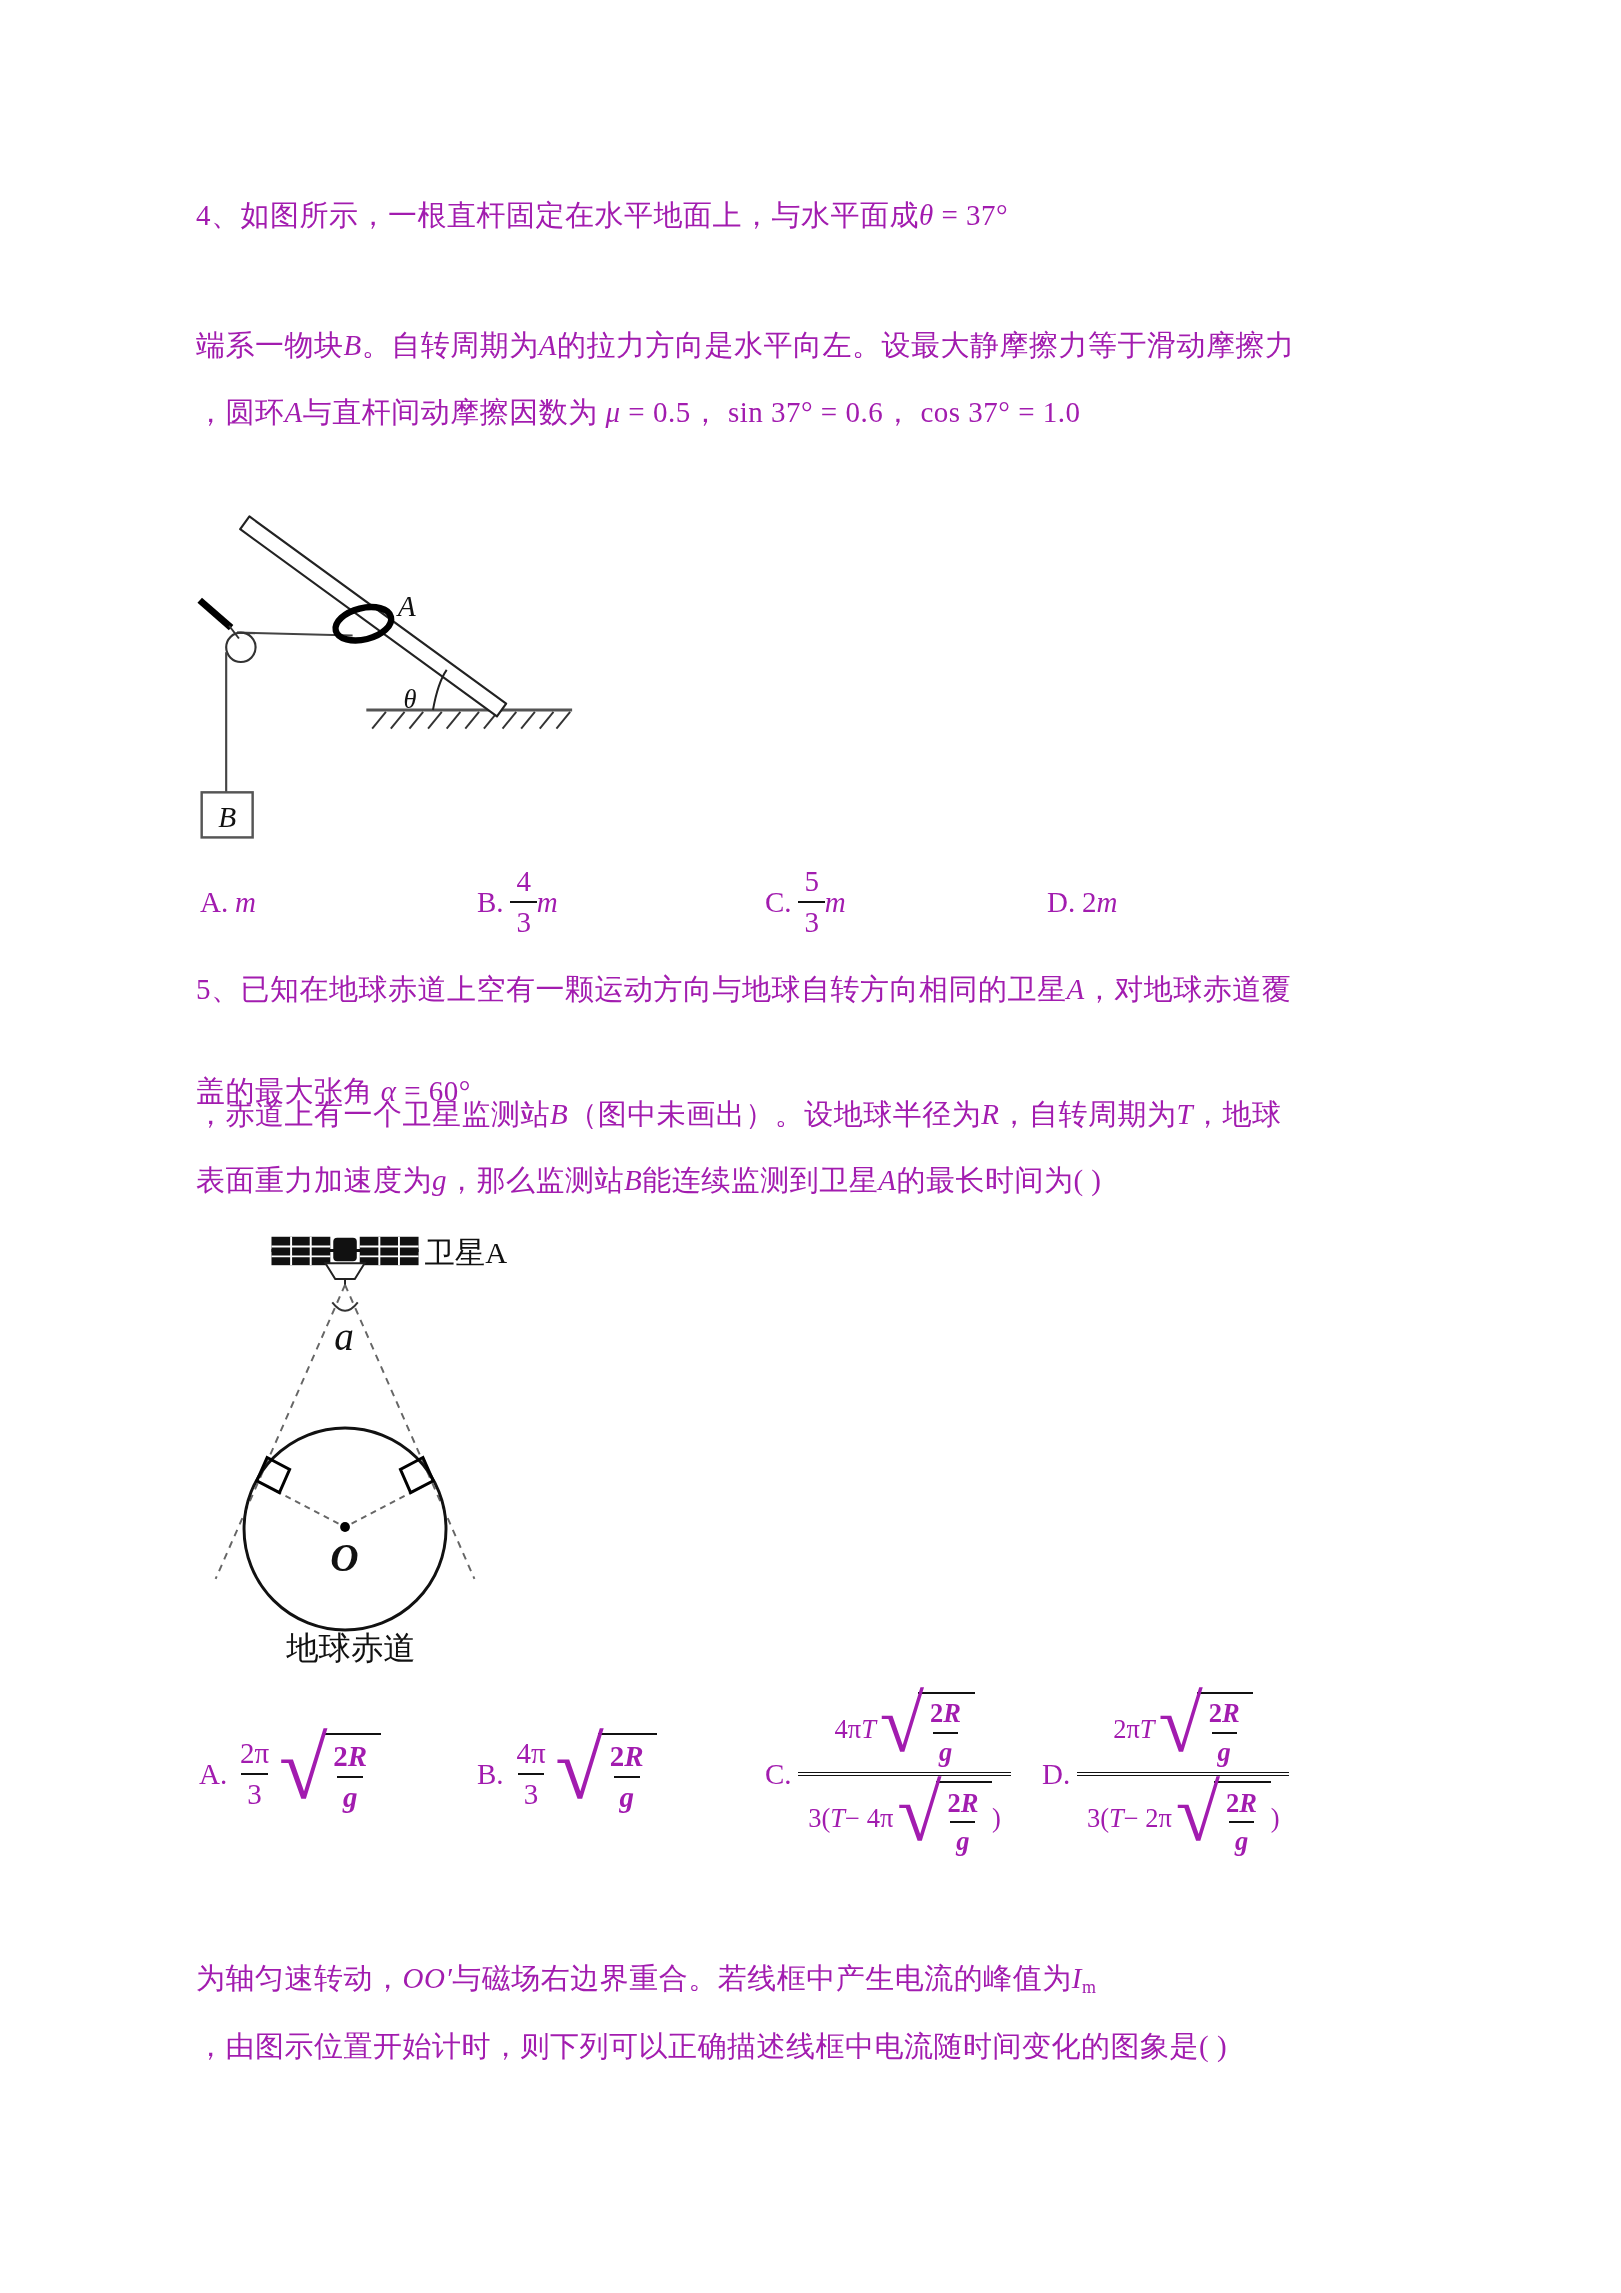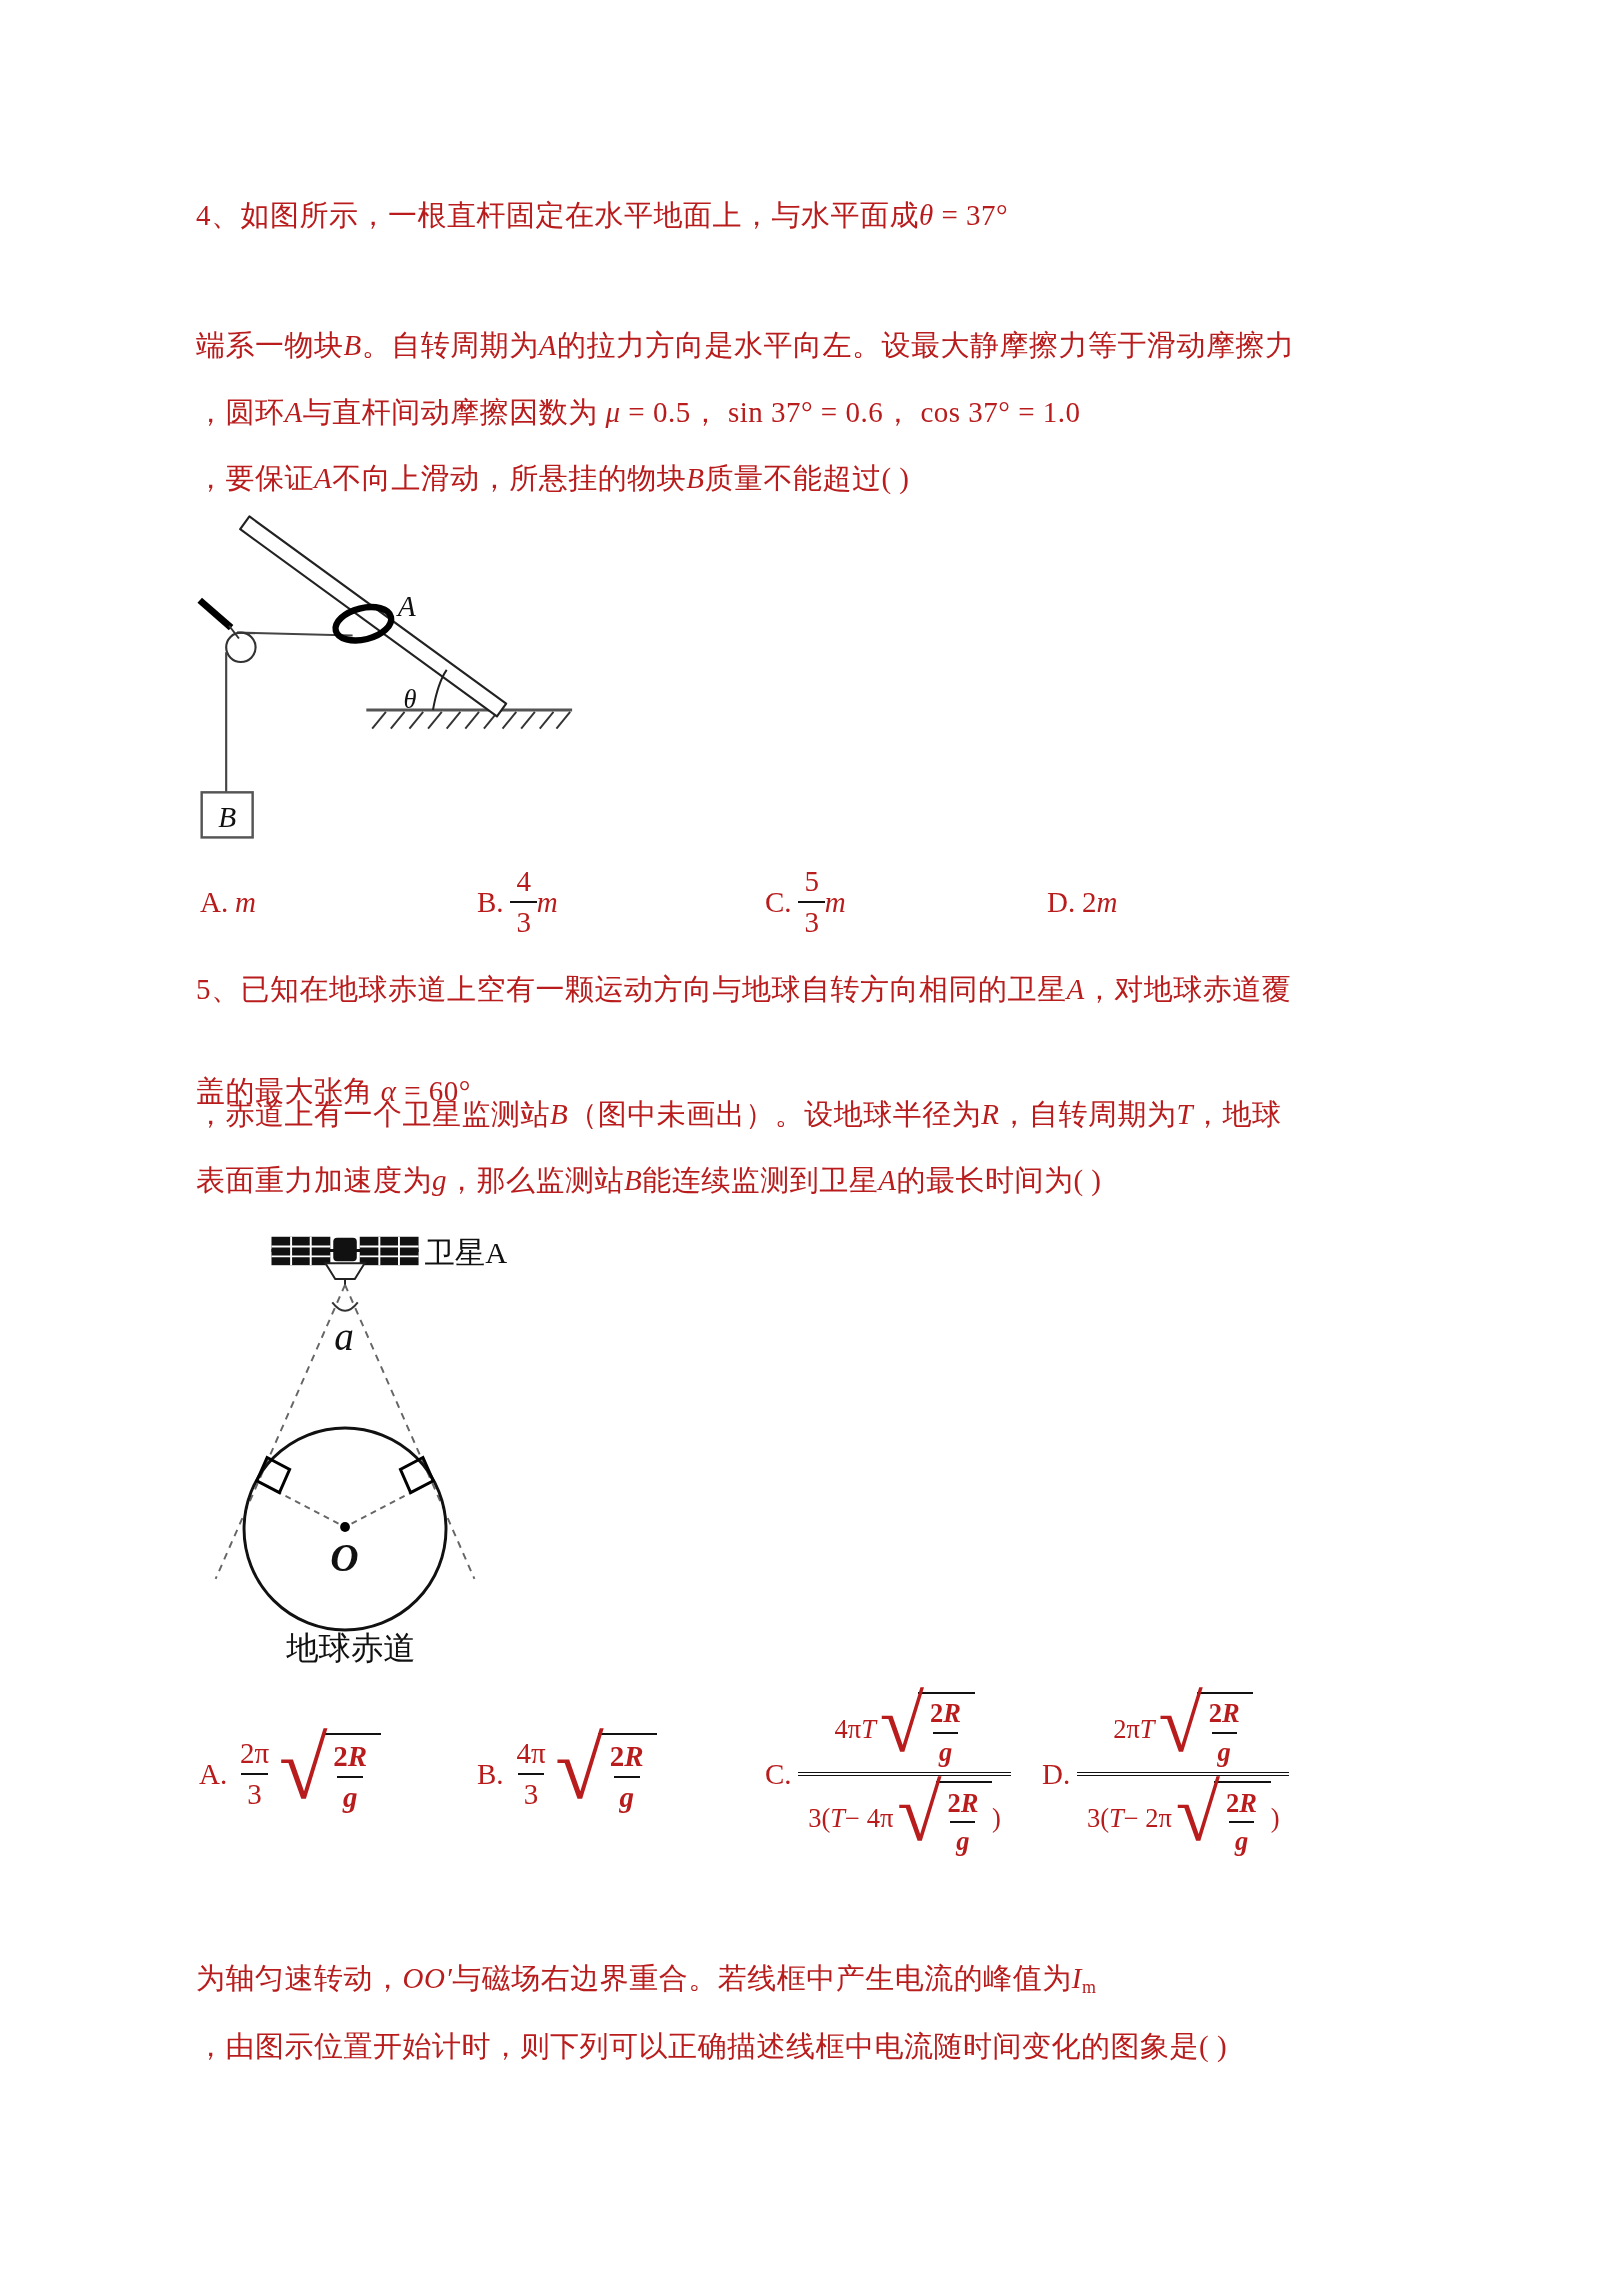--- a/index.html
+++ b/index.html
@@ -1,21 +1,21 @@
 <!DOCTYPE html>
 <html><head>
 <meta charset="utf-8">
 <style>
   html,body{margin:0;padding:0;background:#fff;}
   .page{
     position:relative;
     width:1621px;height:2294px;
     background:#ffffff;
     font-family:"Liberation Serif","DejaVu Serif",serif;
-    color:#b91c1c;
+    color:#a21caf;
     overflow:hidden;
   }
   .tline{
     position:absolute;
     left:196px;
     font-size:29px;
     line-height:39px;
     white-space:nowrap;
     letter-spacing:0.5px;
   }
@@ -51,21 +51,20 @@
   svg .svgit{font-style:italic;}
 </style>
 </head>
 <body>
 
 <div class="page">
 
   <div class="tline" style="top:196px"><span>4、如图所示，一根直杆固定在水平地面上，与水平面成</span><span class="it">θ</span><span> = 37°</span></div>
   <div class="tline" style="top:326px"><span>端系一物块</span><span class="it">B</span><span>。自转周期为</span><span class="it">A</span><span>的拉力方向是水平向左。设最大静摩擦力等于滑动摩擦力</span></div>
   <div class="tline" style="top:393px"><span>，圆环</span><span class="it">A</span><span>与直杆间动摩擦因数为 </span><span class="it">μ</span><span> = 0.5，  sin 37° = 0.6，  cos 37° = 1.0</span></div>
-  <div class="tline" style="top:459px"><span>，要保证</span><span class="it">A</span><span>不向上滑动，所悬挂的物块</span><span class="it">B</span><span>质量不能超过(  )</span></div>
 
   <svg class="diagram" style="left:186px;top:510px" width="392" height="353" viewBox="0 0 400 360">
 
     <g>
       <line x1="184" y1="204" x2="394" y2="204" stroke="#555" stroke-width="3"></line>
       <g stroke="#333" stroke-width="2">
         <line x1="204" y1="206" x2="190" y2="223"></line>
           <line x1="223" y1="206" x2="209" y2="223"></line>
         <line x1="242" y1="206" x2="228" y2="223"></line>
           <line x1="261" y1="206" x2="247" y2="223"></line>

